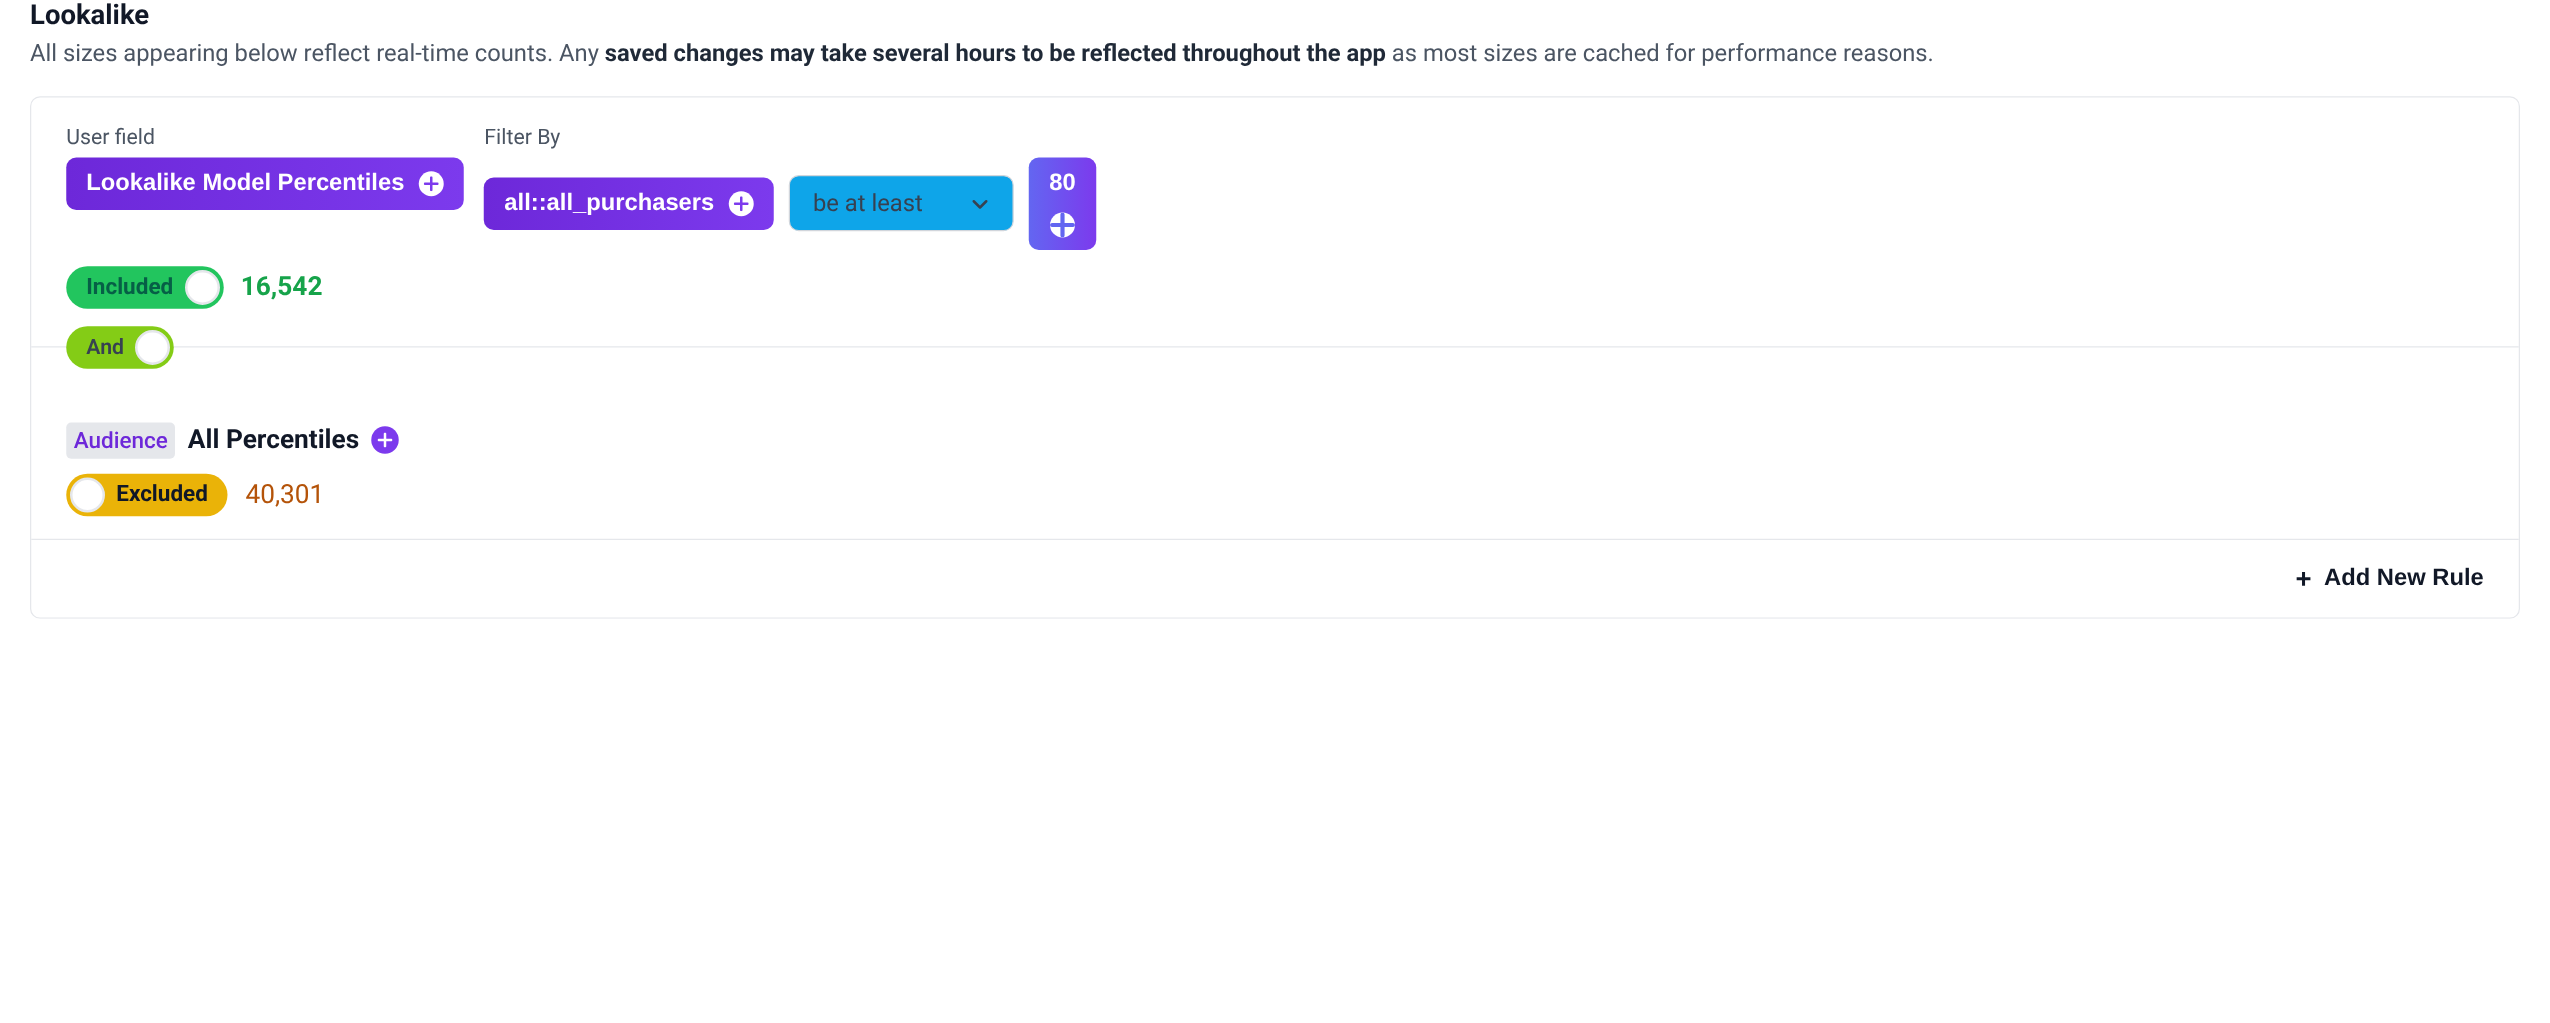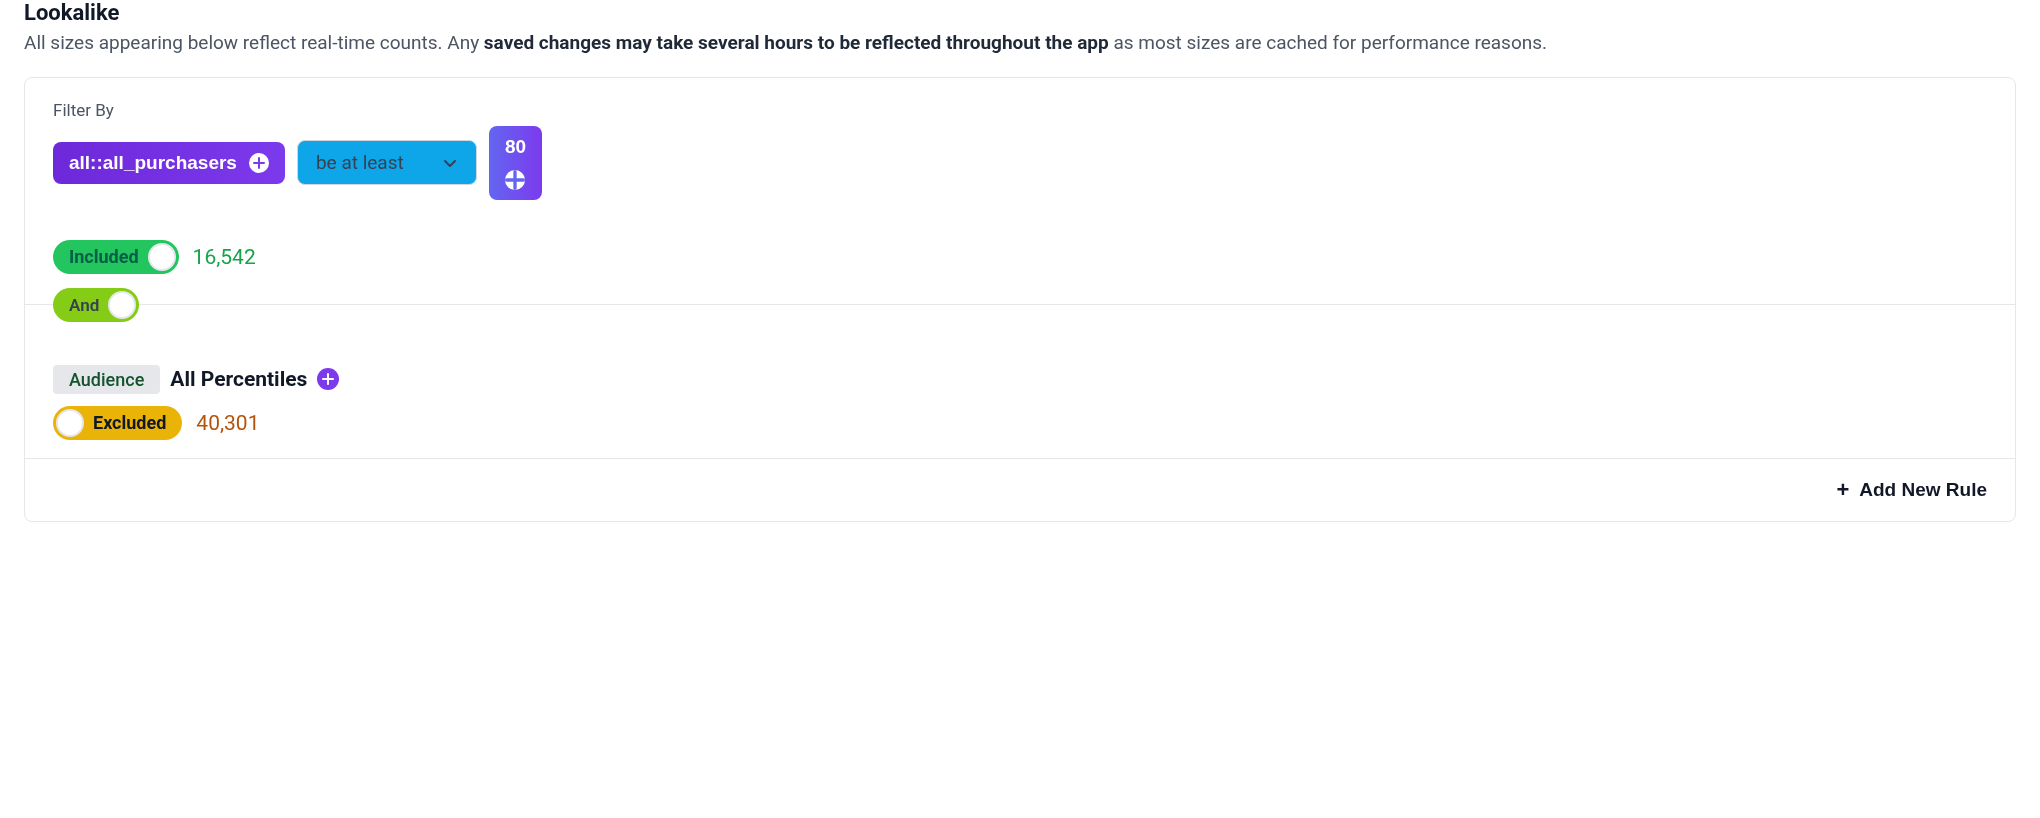--- a/index.html
+++ b/index.html
@@ -123,21 +123,21 @@
       border-radius: 50%;
       background: #ffffff;
       display: inline-flex;
       align-items: center;
       justify-content: center;
     }
     .toggle-row {
       display: flex;
       align-items: center;
       gap: 14px;
-      margin-top: 40px;
+      margin-top: 13px;
     }
     .toggle-pill {
       display: inline-flex;
       align-items: center;
       border-radius: 999px;
       font-weight: 700;
       font-size: 18px;
       cursor: pointer;
       position: relative;
       height: 34px;
@@ -167,21 +167,21 @@
       left: 3px;
       top: 3px;
       width: 28px;
       height: 28px;
       background: #ffffff;
       border-radius: 50%;
       border: 2px solid #e5e7eb;
     }
     .count-green {
       color: #16a34a;
-      font-weight: 400;
+      font-weight: 700;
       font-size: 21px;
     }
     .count-amber {
       color: #b45309;
       font-weight: 400;
       font-size: 21px;
     }
 
     .connector-wrap {
       position: relative;
@@ -221,24 +221,24 @@
     .rule2 {
       padding: 60px 28px 18px 28px;
     }
     .audience-row {
       display: flex;
       align-items: center;
       gap: 10px;
     }
     .tag {
       background: #e5e7eb;
-      color: #14532d;
+      color: #6d28d9;
       font-weight: 500;
       font-size: 18px;
-      padding: 4px 16px;
+      padding: 4px 6px;
       border-radius: 4px;
     }
     .audience-name {
       font-weight: 700;
       font-size: 21px;
       color: #111827;
     }
     .purple-plus {
       width: 22px;
       height: 22px;
@@ -286,20 +286,31 @@
 
   <h2 class="section-title">Lookalike</h2>
   <p class="section-desc">
     <span>All sizes appearing below reflect real-time counts. Any </span><span class="bold">saved changes may take several hours to be reflected throughout the app</span><span> as most sizes are cached for performance reasons.</span>
   </p>
 
   <div class="card">
 
     <div class="rule">
       <div class="rule-header-row">
+        <div class="field-col">
+          <div class="field-label">User field</div>
+          <button class="chip">
+            <span>Lookalike Model Percentiles</span>
+            <span class="plus-circle">
+              <svg viewBox="0 0 12 12" fill="none">
+                  <path d="M6 1v10M1 6h10" stroke="#7c3aed" stroke-width="2" stroke-linecap="round"></path>
+                </svg>
+            </span>
+          </button>
+        </div>
         <div class="field-col">
           <div class="field-label">Filter By</div>
           <div class="chip-row">
             <button class="chip">
               <span>all::all_purchasers</span>
               <span class="plus-circle">
                 <svg viewBox="0 0 12 12" fill="none">
                     <path d="M6 1v10M1 6h10" stroke="#7c3aed" stroke-width="2" stroke-linecap="round"></path>
                   </svg>
               </span>

